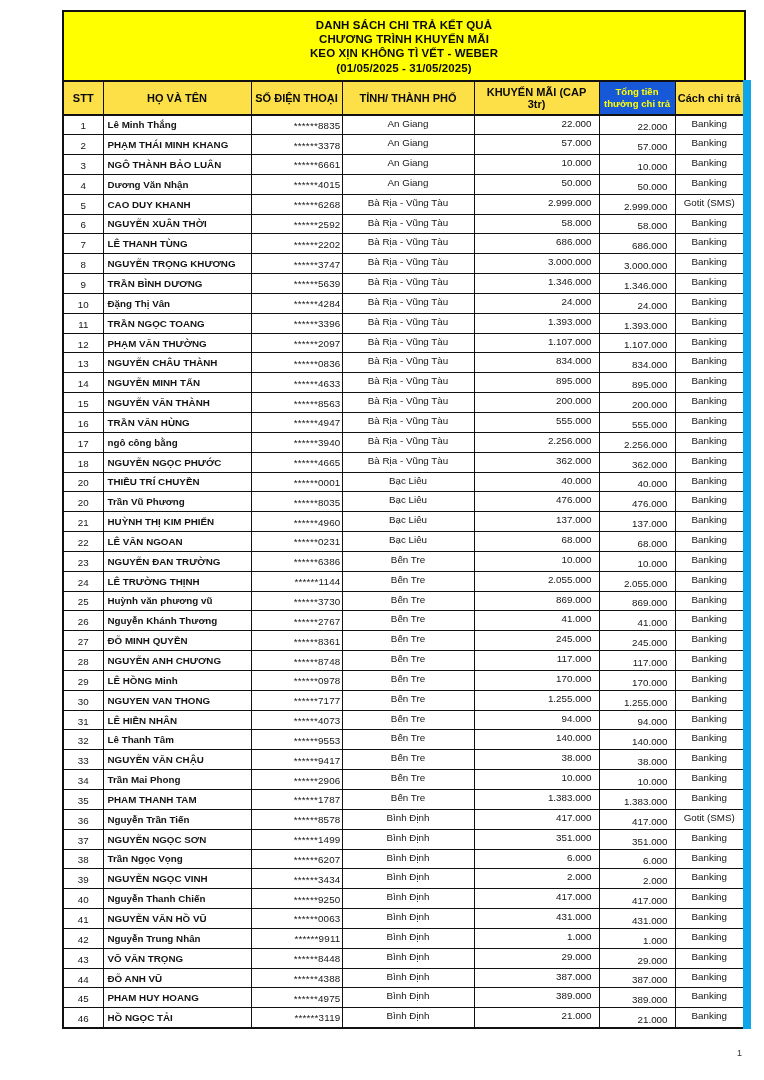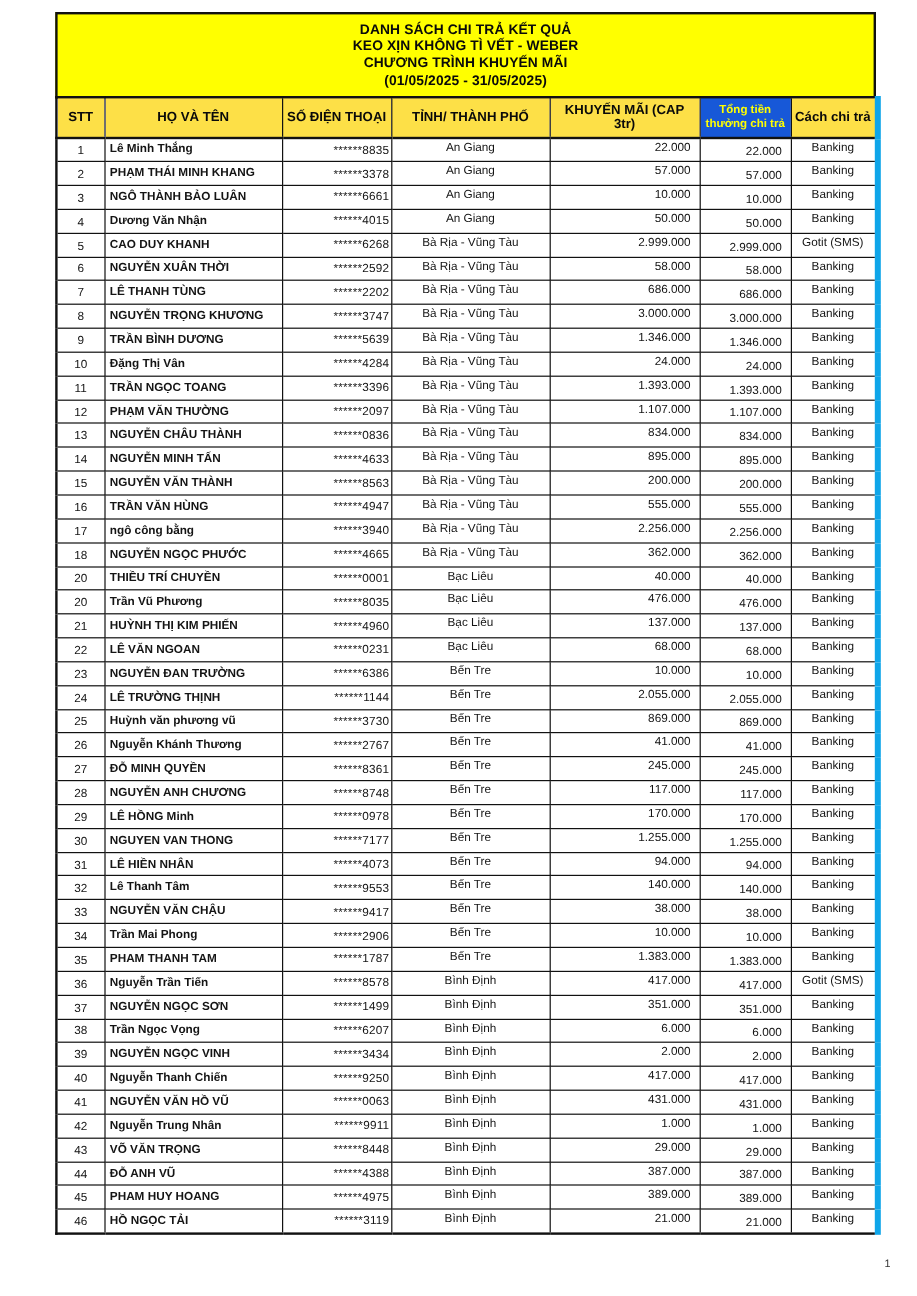--- a/index.html
+++ b/index.html
@@ -1,21 +1,21 @@
 <!DOCTYPE html>
 <html><head>
 <meta charset="utf-8">
 <style>
   html,body{margin:0;padding:0;}
   body{
     width:764px;height:1080px;background:#ffffff;position:relative;
     font-family:"Liberation Sans","DejaVu Sans",sans-serif;color:#111;
     overflow:hidden;
   }
-  .sheet{position:absolute;left:46px;top:10px;width:684px;}
+  .sheet{position:absolute;left:62px;top:10px;width:684px;}
   .title-block{
     background:#FFFF00;border:2px solid #111;box-sizing:border-box;
     text-align:center;padding:6px 4px 5px 4px;
   }
   .title-block div{
     font-weight:bold;font-size:11.5px;line-height:14.2px;color:#0a0a0a;
     letter-spacing:.1px;
   }
   table{
     border-collapse:collapse;table-layout:fixed;width:684px;margin-top:-2px;
@@ -29,21 +29,21 @@
     background:#fde047;font-size:11px;font-weight:bold;color:#0a0a0a;
     text-align:center;vertical-align:middle;white-space:normal;
     border-bottom:2px solid #111;border-top:2px solid #111;padding:0 2px;
   }
   th.total-head{
     background:#1758D8;color:#FFFF00;font-size:9.6px;line-height:11.5px;
     padding:0;
     margin-left:16px;
   }
   th:first-child,td:first-child{border-left:2px solid #111;}
-  th:last-child,td:last-child{border-right:5px solid #0ea5e9;}
+  th:last-child,td:last-child{border-right:8px solid #0ea5e9;}
   tbody tr{height:19.85px;}
   tbody tr:last-child td{border-bottom:2px solid #111;}
   td{font-size:9.8px;color:#141414;background:#fff;}
   td.col-stt{text-align:center;vertical-align:middle;padding-top:3px;}
   td.col-name{text-align:left;vertical-align:middle;padding-left:4px;font-weight:bold;}
   td.col-phone{text-align:right;vertical-align:middle;padding-top:2px;letter-spacing:.2px;}
   td.col-province{text-align:center;vertical-align:top;padding-top:2px;}
   td.col-promo{text-align:right;vertical-align:top;padding:2px 7px 0 0;}
   td.col-total{text-align:right;vertical-align:bottom;padding:0 7px 2px 0;}
   td.col-method{text-align:center;vertical-align:top;padding-top:2px;}
@@ -51,22 +51,22 @@
     position:absolute;right:22px;top:1048px;font-size:9px;color:#333;
   }
 </style>
 </head>
 <body>
 
 <div class="sheet">
 
   <div class="title-block">
     <div>DANH SÁCH CHI TRẢ KẾT QUẢ</div>
+    <div>CHƯƠNG TRÌNH KHUYẾN MÃI</div>
     <div>KEO XỊN KHÔNG TÌ VẾT - WEBER</div>
-    <div>CHƯƠNG TRÌNH KHUYẾN MÃI</div>
     <div>(01/05/2025 - 31/05/2025)</div>
   </div>
 
   <table>
     <colgroup>
       <col style="width:40px">
       <col style="width:148px">
       <col style="width:91px">
       <col style="width:132px">
       <col style="width:125px">

